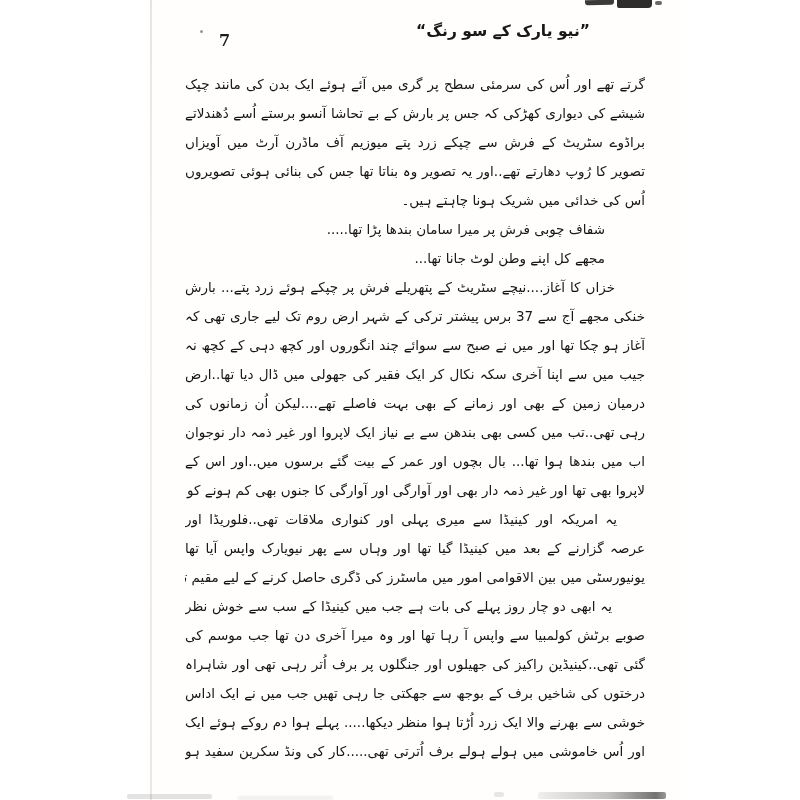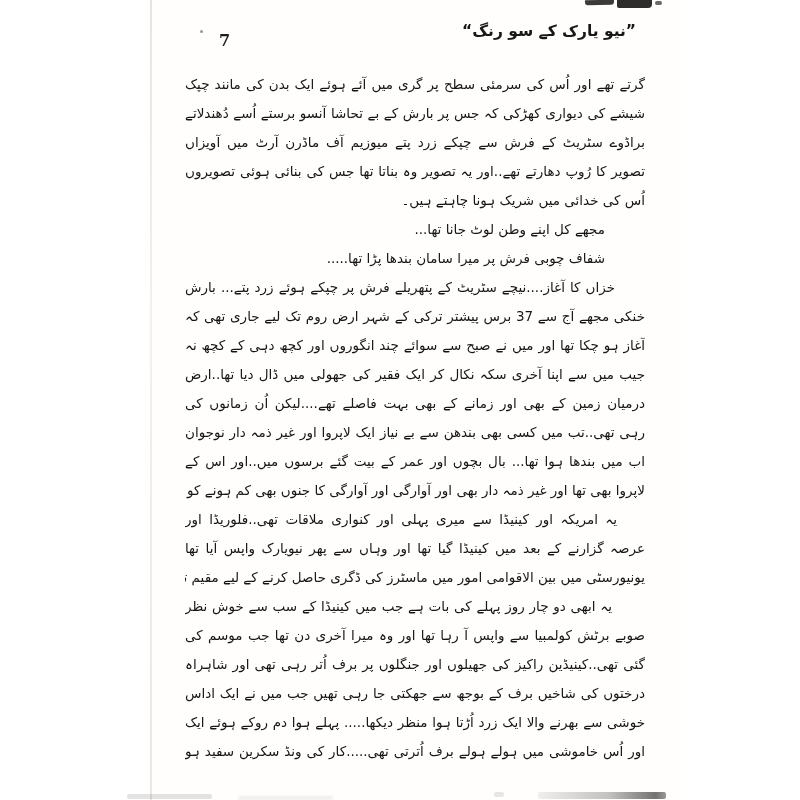--- a/index.html
+++ b/index.html
@@ -20,26 +20,26 @@
   }
   .page-gutter{
     position:absolute;
     left:150px;top:0;bottom:0;
     width:2px;
     background:linear-gradient(to bottom, rgba(120,115,108,.18), rgba(120,115,108,.10) 40%, rgba(120,115,108,.16));
   }
   
   .header-title{
     position:absolute;
-    top:22px;right:164px;
+    top:22px;right:174px;
     width:210px;
     font-size:15.5px;
     font-weight:bold;
     color:#181818;
-    text-align:right;
+    text-align:left;
     direction:rtl;
     letter-spacing:.3px;
   }
   .page-number{
     position:absolute;
     top:31px;left:219px;
     font-size:16px;
     font-weight:bold;
     color:#1c1c1c;
     font-family:"DejaVu Serif", serif;
@@ -89,22 +89,22 @@
 
   <div class="header-title">”نیو یارک کے سو رنگ“</div>
   <div class="page-number">7</div>
 
   <div class="text-body" style="color: rgb(22, 22, 22);">
       <div class="line just">گرتے تھے اور اُس کی سرمئی سطح پر گری میں آئے ہوئے ایک بدن کی مانند چپک جاتے تھے۔ اُس</div>
       <div class="line just">شیشے کی دیواری کھڑکی کہ جس پر بارش کے بے تحاشا آنسو برستے اُسے دُھندلاتے تھے تو نیچے</div>
       <div class="line just">براڈوے سٹریٹ کے فرش سے چپکے زرد پتے میوزیم آف ماڈرن آرٹ میں آویزاں کسی تجریدی</div>
       <div class="line just">تصویر کا رُوپ دھارتے تھے..اور یہ تصویر وہ بناتا تھا جس کی بنائی ہوئی تصویروں کی نقالی کر کے ہم</div>
       <div class="line">اُس کی خدائی میں شریک ہونا چاہتے ہیں۔</div>
+      <div class="line" style="padding-right: 40px;">شفاف چوبی فرش پر میرا سامان بندھا پڑا تھا.....</div>
       <div class="line" style="padding-right: 40px;">مجھے کل اپنے وطن لوٹ جانا تھا...</div>
-      <div class="line" style="padding-right: 40px;">شفاف چوبی فرش پر میرا سامان بندھا پڑا تھا.....</div>
       <div class="line just" style="padding-right: 30px;">خزاں کا آغاز....نیچے سٹریٹ کے پتھریلے فرش پر چپکے ہوئے زرد پتے... بارش اور ہلکی</div>
       <div class="line just">خنکی مجھے آج سے 37 برس پیشتر ترکی کے شہر ارض روم تک لیے جاری تھی کہ وہاں بھی خزاں کا</div>
       <div class="line just">آغاز ہو چکا تھا اور میں نے صبح سے سوائے چند انگوروں اور کچھ دہی کے کچھ نہ کھایا تھا اور میں نے</div>
       <div class="line just">جیب میں سے اپنا آخری سکہ نکال کر ایک فقیر کی جھولی میں ڈال دیا تھا..ارض روم اور نیویارک کے</div>
       <div class="line just">درمیان زمین کے بھی اور زمانے کے بھی بہت فاصلے تھے....لیکن اُن زمانوں کی مہک مجھ تک پہنچ</div>
       <div class="line just">رہی تھی..تب میں کسی بھی بندھن سے بے نیاز ایک لاپروا اور غیر ذمہ دار نوجوان آوارہ گرد تھا..اور</div>
       <div class="line just">اب میں بندھا ہوا تھا... بال بچوں اور عمر کے بیت گئے برسوں میں..اور اس کے باوجود ابھی تک</div>
       <div class="line">لاپروا بھی تھا اور غیر ذمہ دار بھی اور آوارگی اور آوارگی کا جنوں بھی کم ہونے کو نہ آتا تھا۔</div>
       <div class="line just" style="padding-right: 28px;">یہ امریکہ اور کینیڈا سے میری پہلی اور کنواری ملاقات تھی..فلوریڈا اور نیویارک میں کچھ</div>
       <div class="line just">عرصہ گزارنے کے بعد میں کینیڈا گیا تھا اور وہاں سے پھر نیویارک واپس آیا تھا جہاں سلجوق کولمبیا</div>

